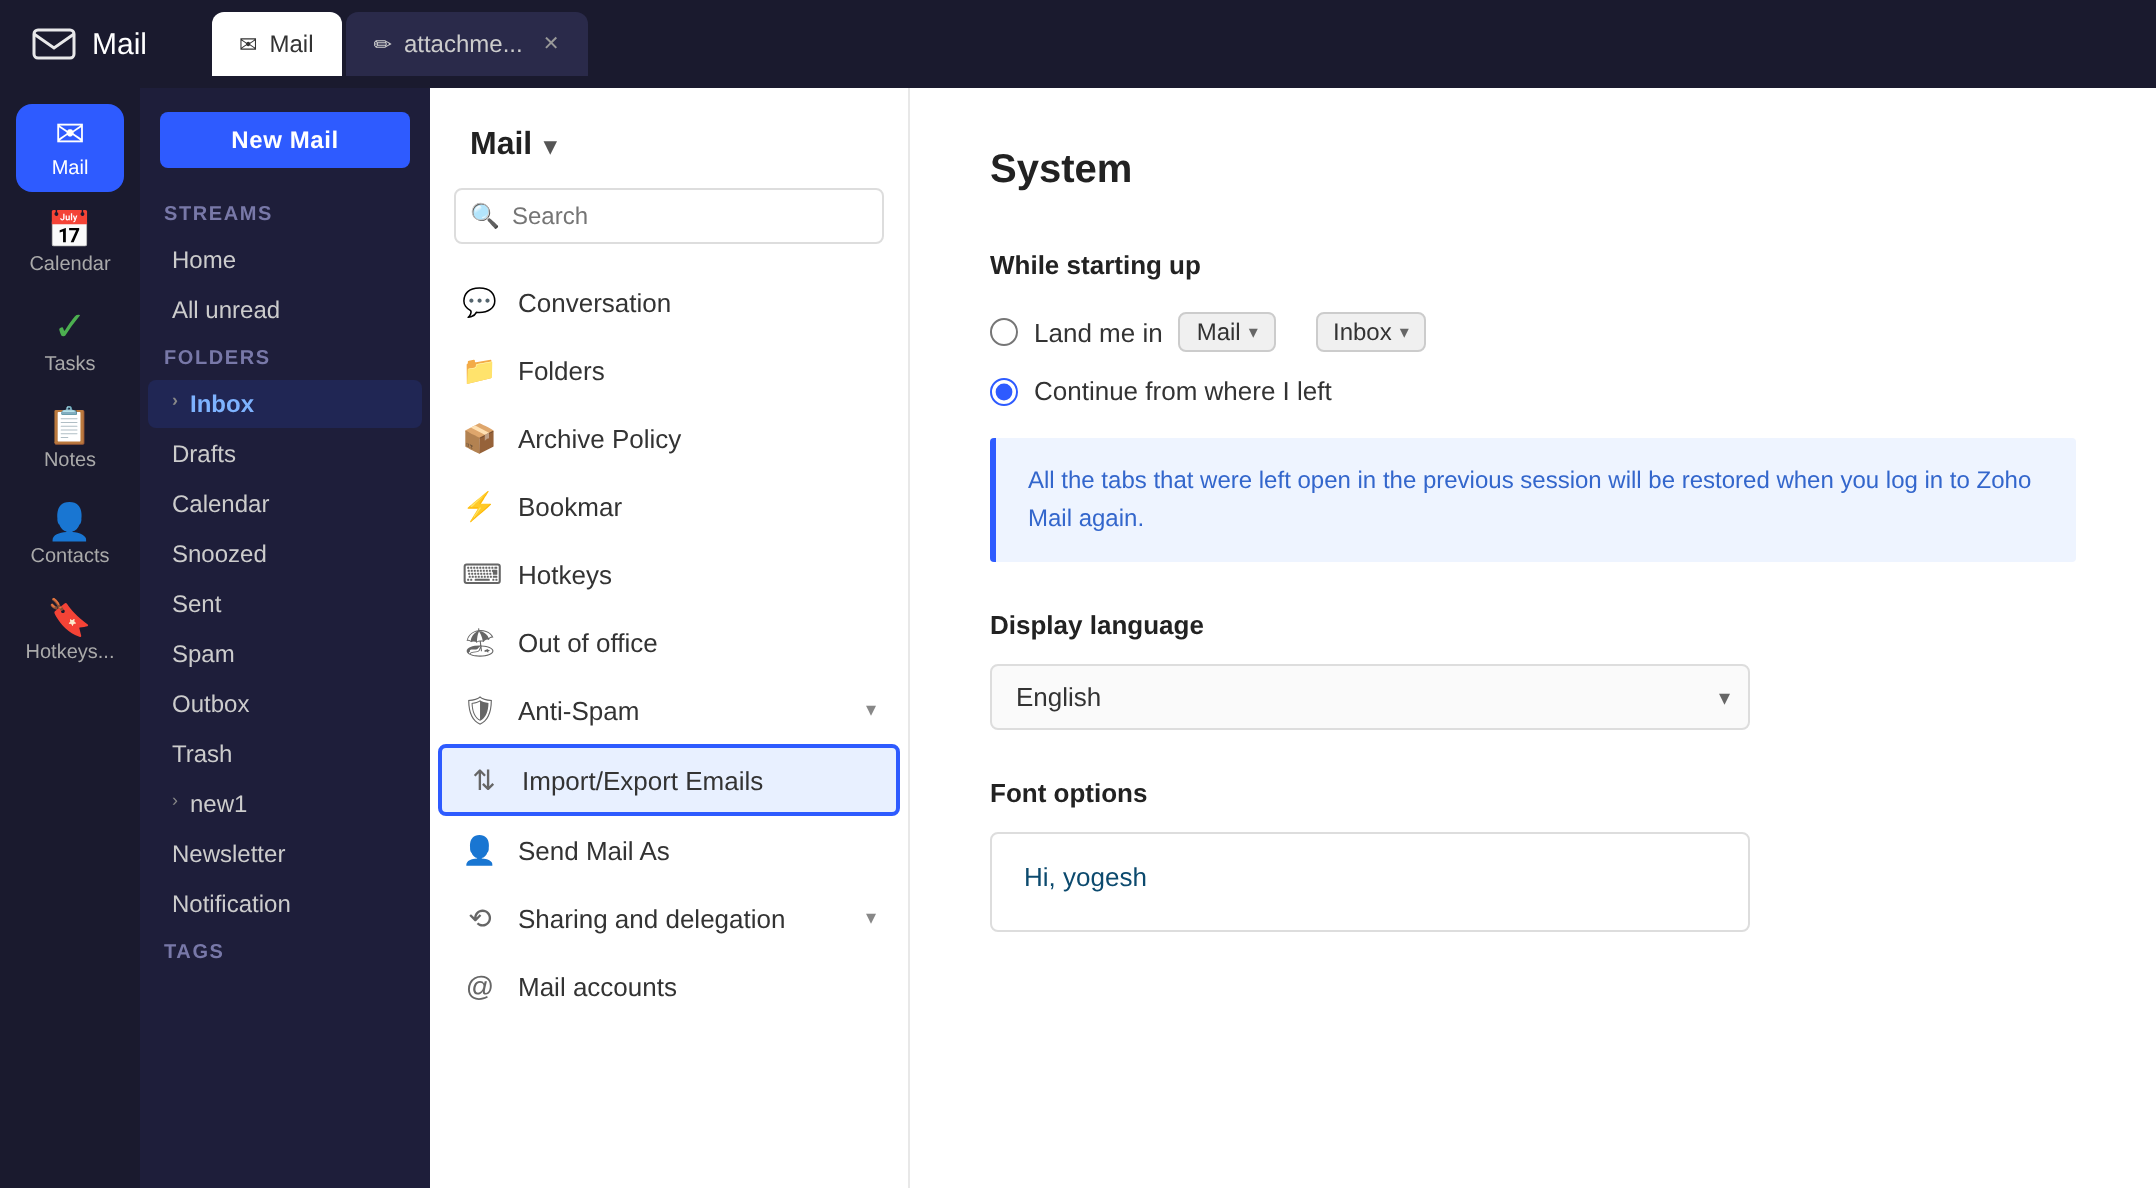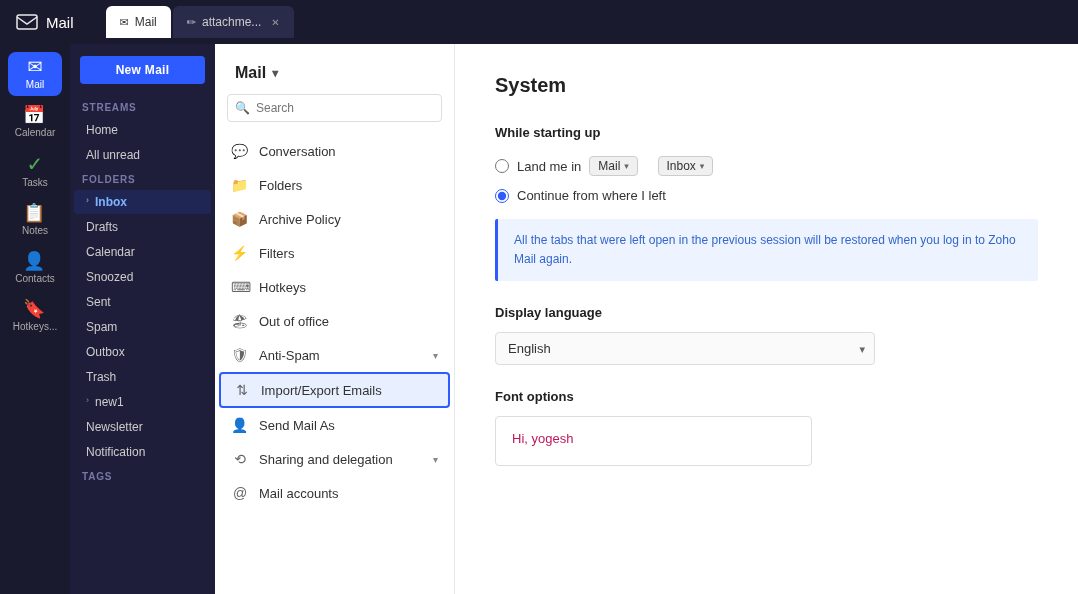--- a/index.html
+++ b/index.html
@@ -255,26 +255,26 @@
       position: absolute;
       right: 10px;
       top: 50%;
       transform: translateY(-50%);
       color: #666;
       font-size: 11px;
       pointer-events: none;
     }
     .font-options-label { font-size: 13px; font-weight: 600; color: #222; margin-bottom: 12px; }
     .font-preview {
-      width: 317px;
+      width: 380px;
       border: 1px solid #ddd;
       border-radius: 4px;
       padding: 14px 16px;
       font-size: 13px;
-      color: #be185d;
+      color: #0c4a6e;
       background: #fff;
       min-height: 50px;
     }
 
     
     .settings-panel::-webkit-scrollbar { width: 5px; }
     .settings-panel::-webkit-scrollbar-thumb { background: #ccc; border-radius: 3px; }
   </style>
 </head>
 <body>
@@ -399,21 +399,21 @@
       <div class="settings-menu-item">
         <span class="item-icon">📁</span>
         <span>Folders</span>
       </div>
       <div class="settings-menu-item">
         <span class="item-icon">📦</span>
         <span>Archive Policy</span>
       </div>
       <div class="settings-menu-item">
         <span class="item-icon">⚡</span>
-        <span>Filters</span>
+        <span>Bookmar</span>
       </div>
       <div class="settings-menu-item">
         <span class="item-icon">⌨</span>
         <span>Hotkeys</span>
       </div>
       <div class="settings-menu-item">
         <span class="item-icon">🏖</span>
         <span>Out of office</span>
       </div>
       <div class="settings-menu-item">

